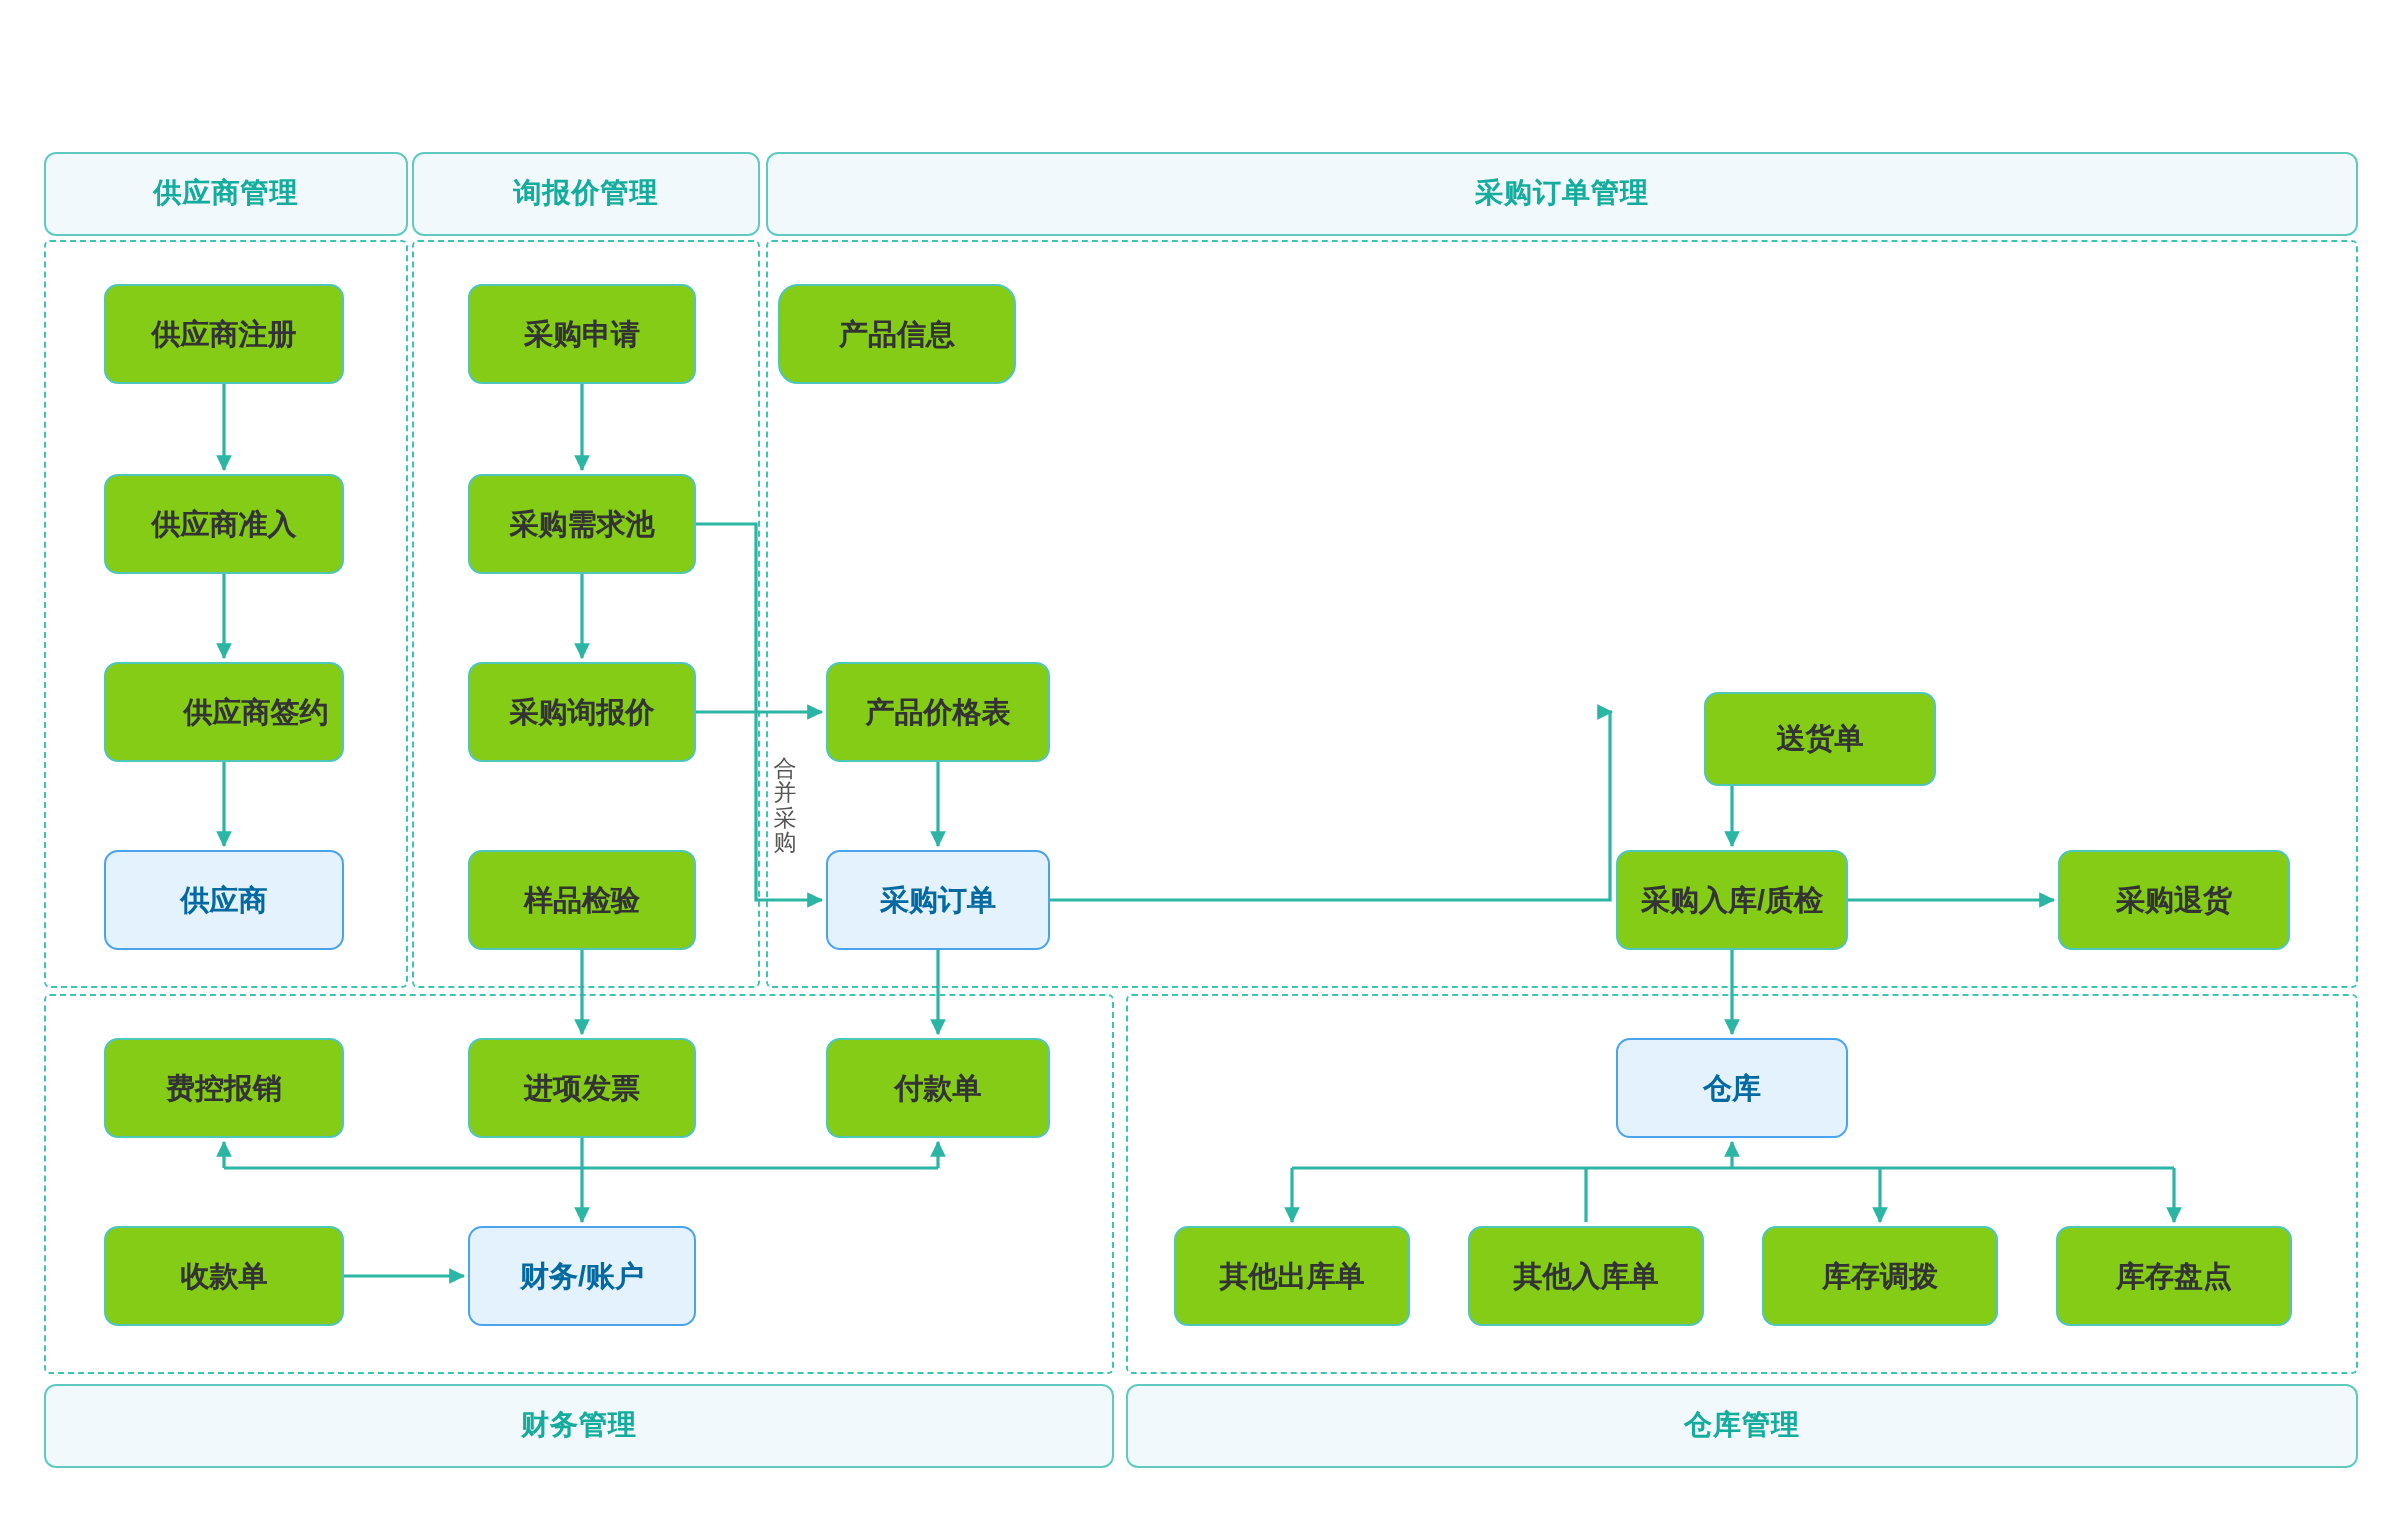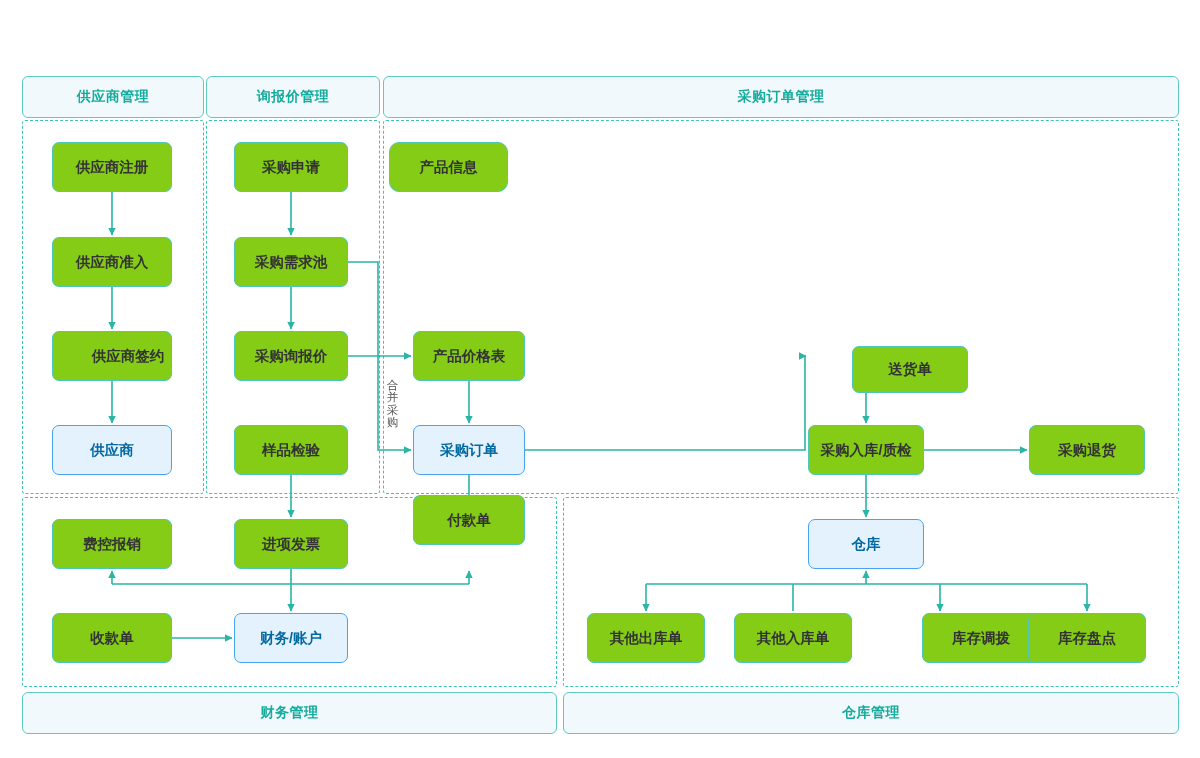--- a/index.html
+++ b/index.html
@@ -204,39 +204,39 @@
       </div>
       <div class="node" style="left: 1029px; top: 425px; width: 116px; height: 50px;">
         <span>采购退货</span>
       </div>
       <div class="node" style="left: 52px; top: 519px; width: 120px; height: 50px;">
         <span>费控报销</span>
       </div>
       <div class="node" style="left: 234px; top: 519px; width: 114px; height: 50px;">
         <span>进项发票</span>
       </div>
-      <div class="node" style="left: 413px; top: 495px; width: 112px; height: 50px;">
+      <div class="node" style="left: 413px; top: 519px; width: 112px; height: 50px;">
         <span>付款单</span>
       </div>
       <div class="node" style="left: 52px; top: 613px; width: 120px; height: 50px;">
         <span>收款单</span>
       </div>
       <div class="node hl" style="left: 234px; top: 613px; width: 114px; height: 50px;">
         <span>财务/账户</span>
       </div>
       <div class="node hl" style="left: 808px; top: 519px; width: 116px; height: 50px;">
         <span>仓库</span>
       </div>
       <div class="node" style="left: 587px; top: 613px; width: 118px; height: 50px;">
         <span>其他出库单</span>
       </div>
       <div class="node" style="left: 734px; top: 613px; width: 118px; height: 50px;">
         <span>其他入库单</span>
       </div>
-      <div class="node" style="left: 922px; top: 613px; width: 118px; height: 50px;">
+      <div class="node" style="left: 881px; top: 613px; width: 118px; height: 50px;">
         <span>库存调拨</span>
       </div>
       <div class="node" style="left: 1028px; top: 613px; width: 118px; height: 50px;">
         <span>库存盘点</span>
       </div>
     </div>
 
   <div id="edge-labels-layer">
       <div class="edge-label" style="left: 386px; top: 379px;">
         <div>合</div>

